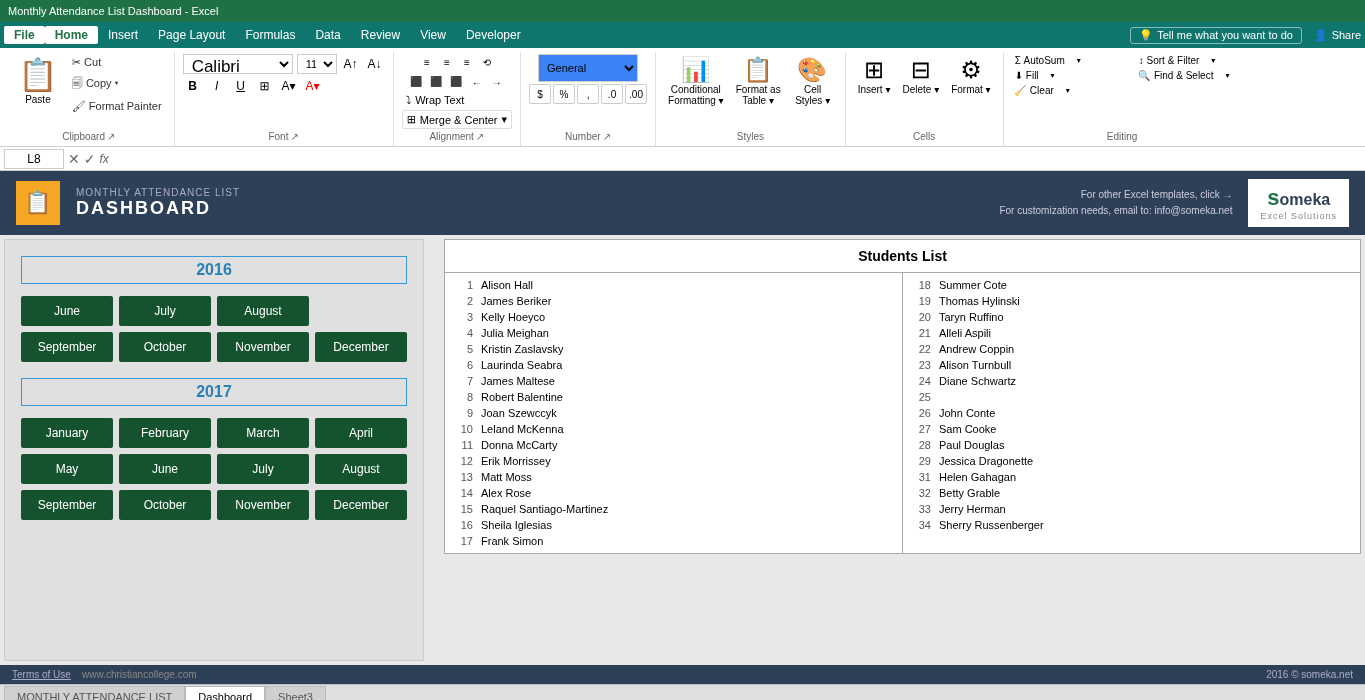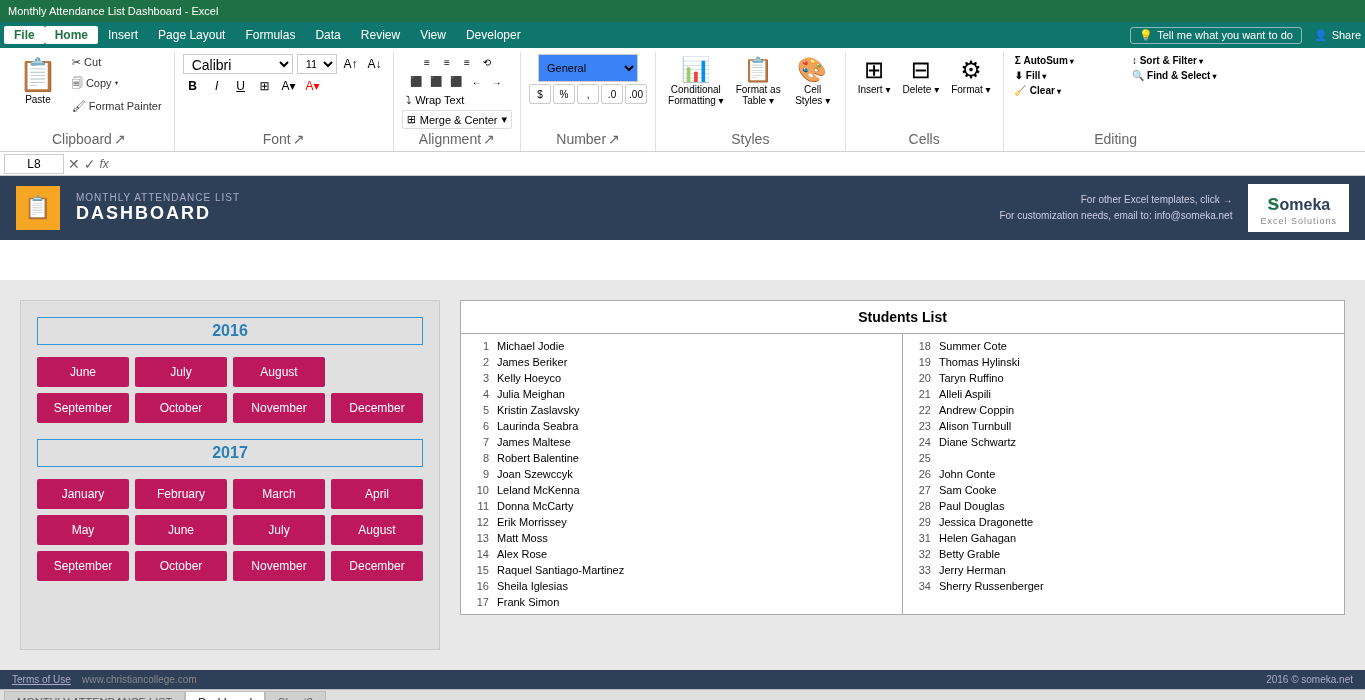--- a/index.html
+++ b/index.html
@@ -67,21 +67,21 @@
       display: flex;
       flex-direction: column;
       align-items: center;
       border-right: 1px solid #e0e0e0;
       padding: 2px 8px 4px 8px;
       min-height: 80px;
       justify-content: space-between;
     }
 
     .ribbon-group-label {
-      font-size: 14px;
+      font-size: 10px;
       color: #666;
       text-align: center;
       margin-top: 2px;
       display: flex;
       align-items: center;
       gap: 2px;
     }
 
     .ribbon-content {
       display: flex;
@@ -119,21 +119,21 @@
     .paste-icon { font-size: 32px; color: #217346; }
     .paste-label { font-size: 10px; }
     .small-btns { display: flex; flex-direction: column; gap: 2px; justify-content: center; }
 
     
     .font-group { display: flex; flex-direction: column; gap: 2px; }
     .font-row { display: flex; align-items: center; gap: 4px; }
     .font-select {
       border: 1px solid #ccc;
       padding: 1px 4px;
-      font-size: 14px;
+      font-size: 17px;
       width: 110px;
       height: 20px;
       background: white;
     }
     .size-select {
       border: 1px solid #ccc;
       padding: 1px 4px;
       font-size: 11px;
       width: 40px;
       height: 20px;
@@ -222,24 +222,23 @@
       flex-direction: column;
       align-items: center;
       font-size: 10px;
     }
 
     
     .main-content {
       background: #e8e8e8;
       flex: 1;
       overflow: auto;
-      padding: 20px;
+      padding: 4px;
       display: flex;
       gap: 20px;
-      margin-top: 40px;
     }
 
     
     .left-panel {
       background: #e0e0e0;
       border: 1px solid #ccc;
       padding: 16px;
       min-width: 420px;
     }
 
@@ -254,21 +253,21 @@
     }
 
     .month-grid {
       display: grid;
       grid-template-columns: repeat(4, 1fr);
       gap: 6px;
       margin-bottom: 16px;
     }
 
     .month-btn {
-      background: #be185d;
+      background: #14532d;
       color: white;
       border: none;
       padding: 8px 4px;
       cursor: pointer;
       font-size: 12px;
       border-radius: 2px;
       text-align: center;
     }
 
     
@@ -350,27 +349,26 @@
     .align-btn {
       width: 18px; height: 16px;
       border: none; background: transparent;
       cursor: pointer; font-size: 10px;
       display: flex; align-items: center; justify-content: center;
       border-radius: 1px;
     }
 
     .dropdown-btn {
       display: flex;
-      align-items: flex-end;
-      gap: 2px;
+      align-items: center;
+      gap: 12px;
       font-size: 10px;
       cursor: pointer;
       padding: 1px 3px;
       border-radius: 2px;
-      font-weight: bold;
     }
     .caret { font-size: 8px; }
 
     .number-group { display: flex; flex-direction: column; gap: 2px; align-items: center; }
     .number-select {
       border: 1px solid #ccc;
       padding: 1px 4px;
       font-size: 11px;
       width: 100px;
       height: 28px;
@@ -685,21 +683,21 @@
       </div>
     </div>
 
     <div class="right-panel">
       <div class="students-table">
         <div class="students-title">Students List</div>
         <div class="students-columns">
           <div class="students-col" id="students-left">
               <div class="student-row">
                 <span class="student-num">1</span>
-                <span class="student-name">Michael Jodie</span>
+                <span class="student-name">Alison Hall</span>
               </div>
               <div class="student-row">
                 <span class="student-num">2</span>
                 <span class="student-name">James Beriker</span>
               </div>
               <div class="student-row">
                 <span class="student-num">3</span>
                 <span class="student-name">Kelly Hoeyco</span>
               </div>
               <div class="student-row">

